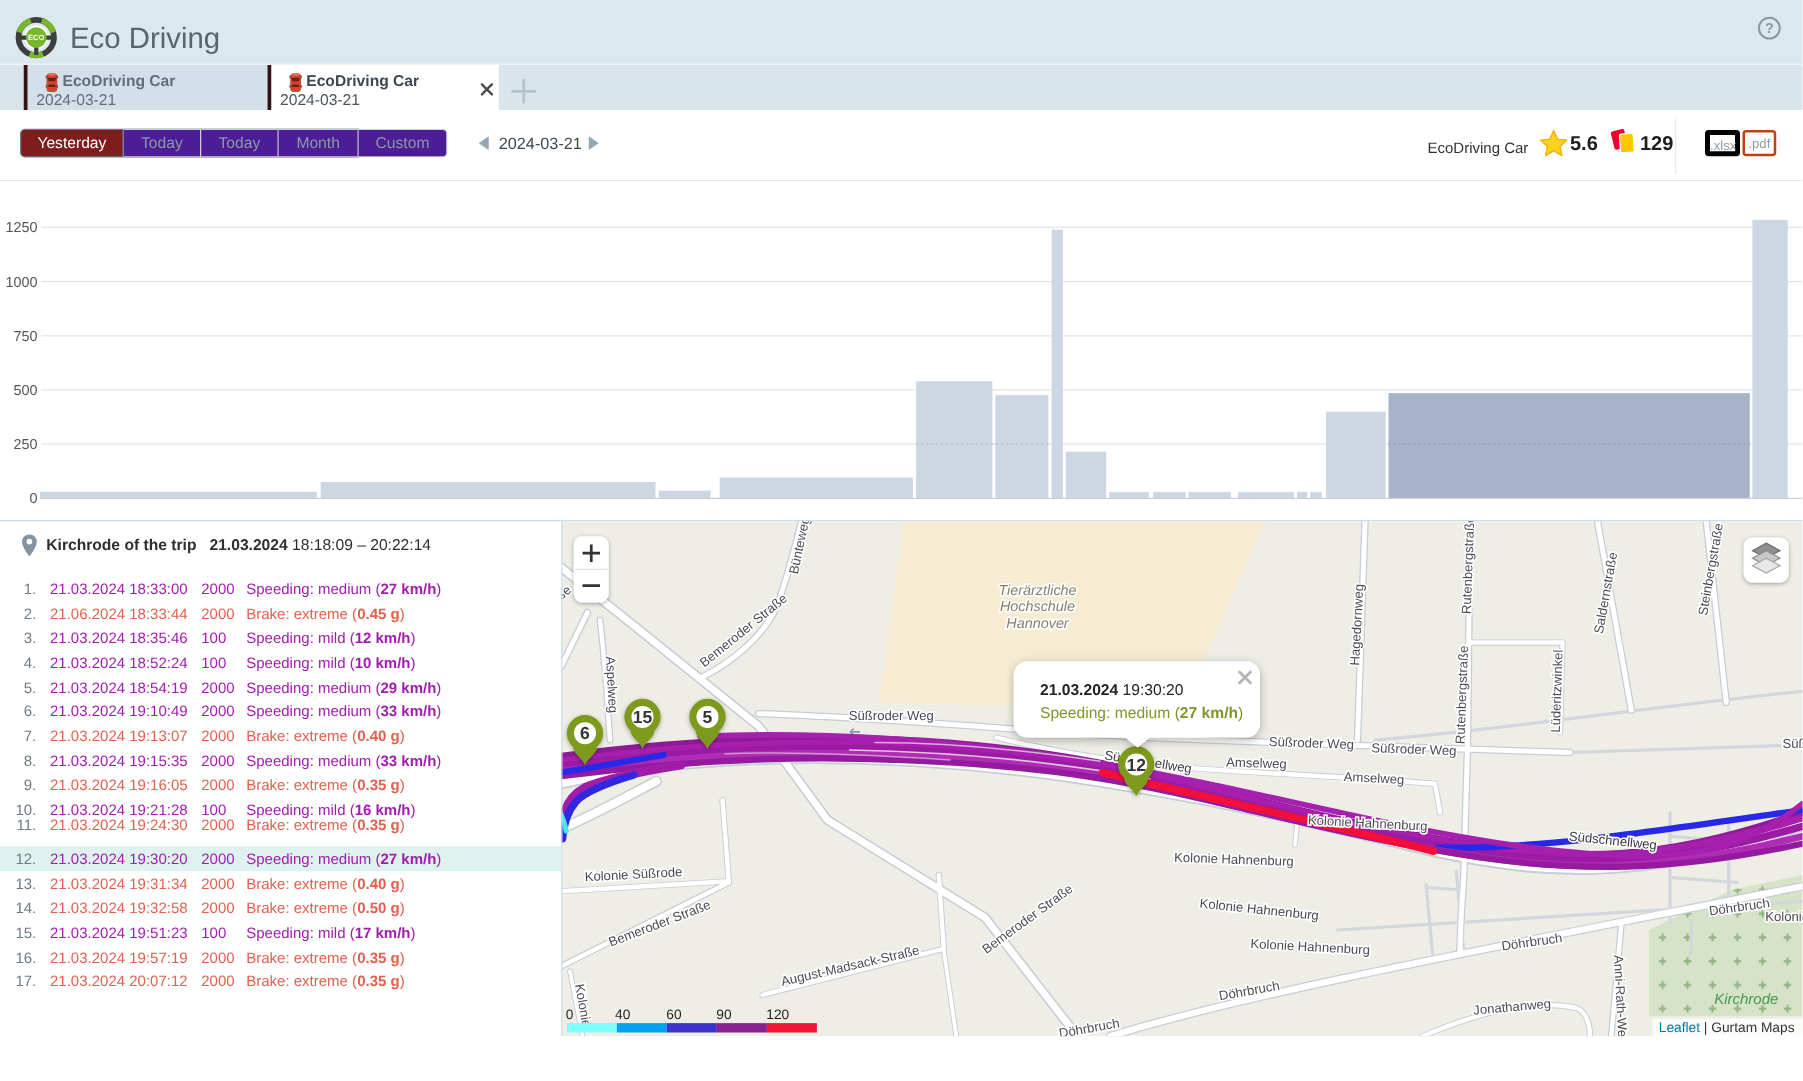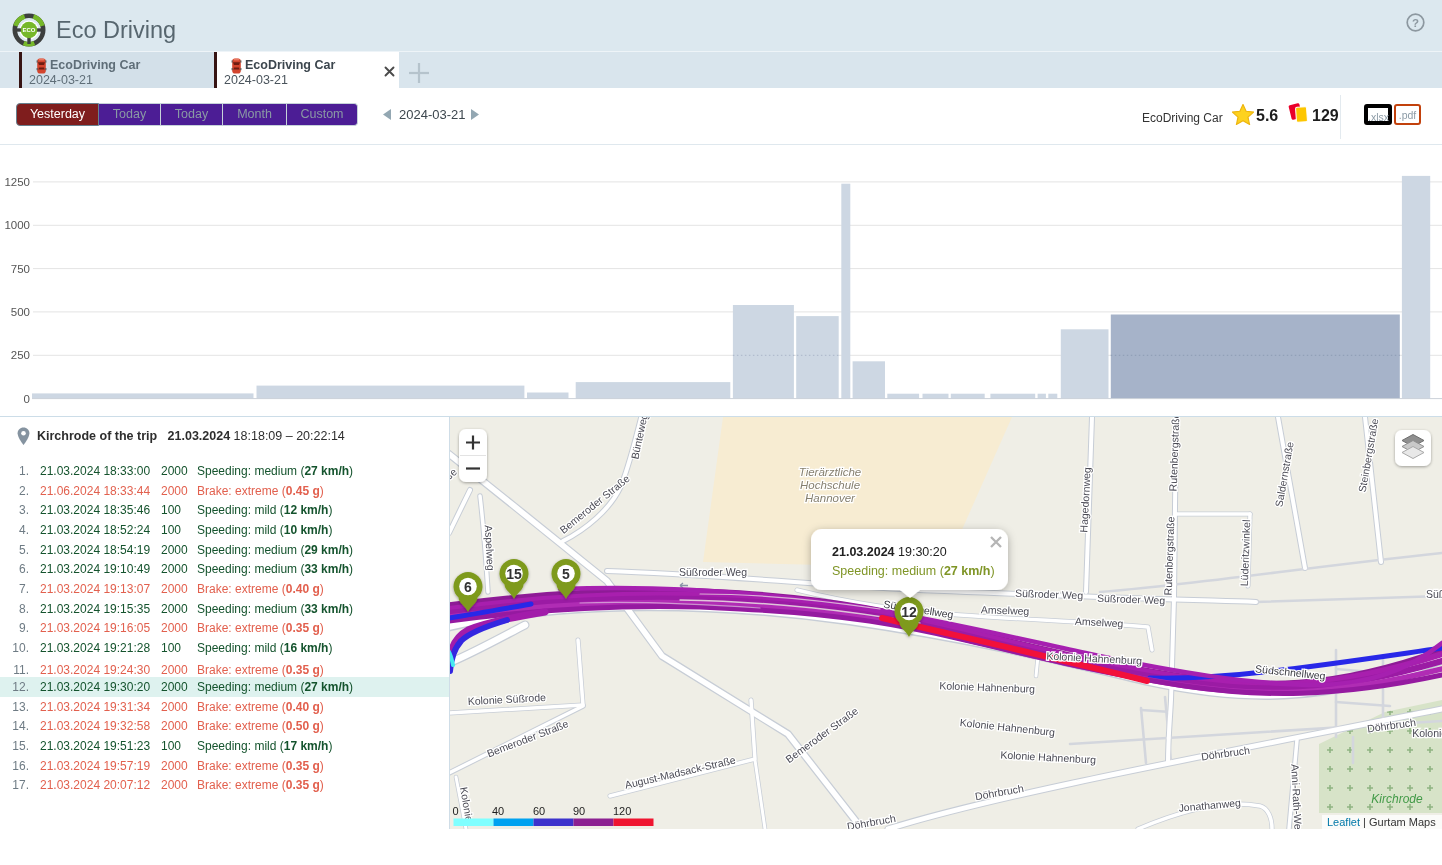--- a/index.html
+++ b/index.html
@@ -36,21 +36,21 @@
   #chart { position:absolute; left:0; top:145px; width:1442px; height:271px; background:#fff; }
   
   #vio { position:absolute; left:0; top:417px; width:449px; height:412px; background:#fff; font-size:12px; }
   #map { position:absolute; left:449px; top:417px; width:993px; height:412px; }
   #hr2 { position:absolute; left:0; top:416px; width:1442px; height:1px; background:#ccdde8; }
   .vrow { position:absolute; left:0; width:449px; height:20px; line-height:20px; white-space:nowrap; }
   .vnum { position:absolute; width:29px; text-align:right; color:#6e7b84; }
   .vdate { position:absolute; left:40px; }
   .vval { position:absolute; left:161px; }
   .vdesc { position:absolute; left:197px; }
-  .grn { color:#14532d;text-align:center; }
+  .grn { color:#a21caf;text-align:center; }
   .red { color:#e2604e; }
 </style>
 </head>
 <body>
 <div id="header">
   <svg class="abs" style="left:12px;top:13px" width="34" height="34" viewBox="0 0 34 34">
     <circle cx="17" cy="17" r="14.2" fill="none" stroke="#3d3f3e" stroke-width="4.6"></circle>
     <g fill="none" stroke="#76b82a" stroke-width="4.6" stroke-linecap="butt">
       <path d="M3.42,12.85 A14.2,14.2 0 0 1 12.61,3.49"></path>
       <path d="M21.39,3.49 A14.2,14.2 0 0 1 30.58,12.85"></path>
@@ -248,21 +248,21 @@
       <span class="vdate red">21.03.2024 19:16:05</span>
       <span class="vval red">2000</span>
       <span class="vdesc red">Brake: extreme (<b>0.35 g</b>)</span>
     </div>
   <div class="vrow" style="top:220.8px">
       <span class="vnum">10.</span>
       <span class="vdate grn">21.03.2024 19:21:28</span>
       <span class="vval grn">100</span>
       <span class="vdesc grn">Speeding: mild (<b>16 km/h</b>)</span>
     </div>
-  <div class="vrow" style="top:243px">
+  <div class="vrow" style="top:233px">
       <span class="vnum">11.</span>
       <span class="vdate red">21.03.2024 19:24:30</span>
       <span class="vval red">2000</span>
       <span class="vdesc red">Brake: extreme (<b>0.35 g</b>)</span>
     </div>
   <div class="vrow" style="top:260px;background:#def2ef">
       <span class="vnum">12.</span>
       <span class="vdate grn">21.03.2024 19:30:20</span>
       <span class="vval grn">2000</span>
       <span class="vdesc grn">Speeding: medium (<b>27 km/h</b>)</span>

